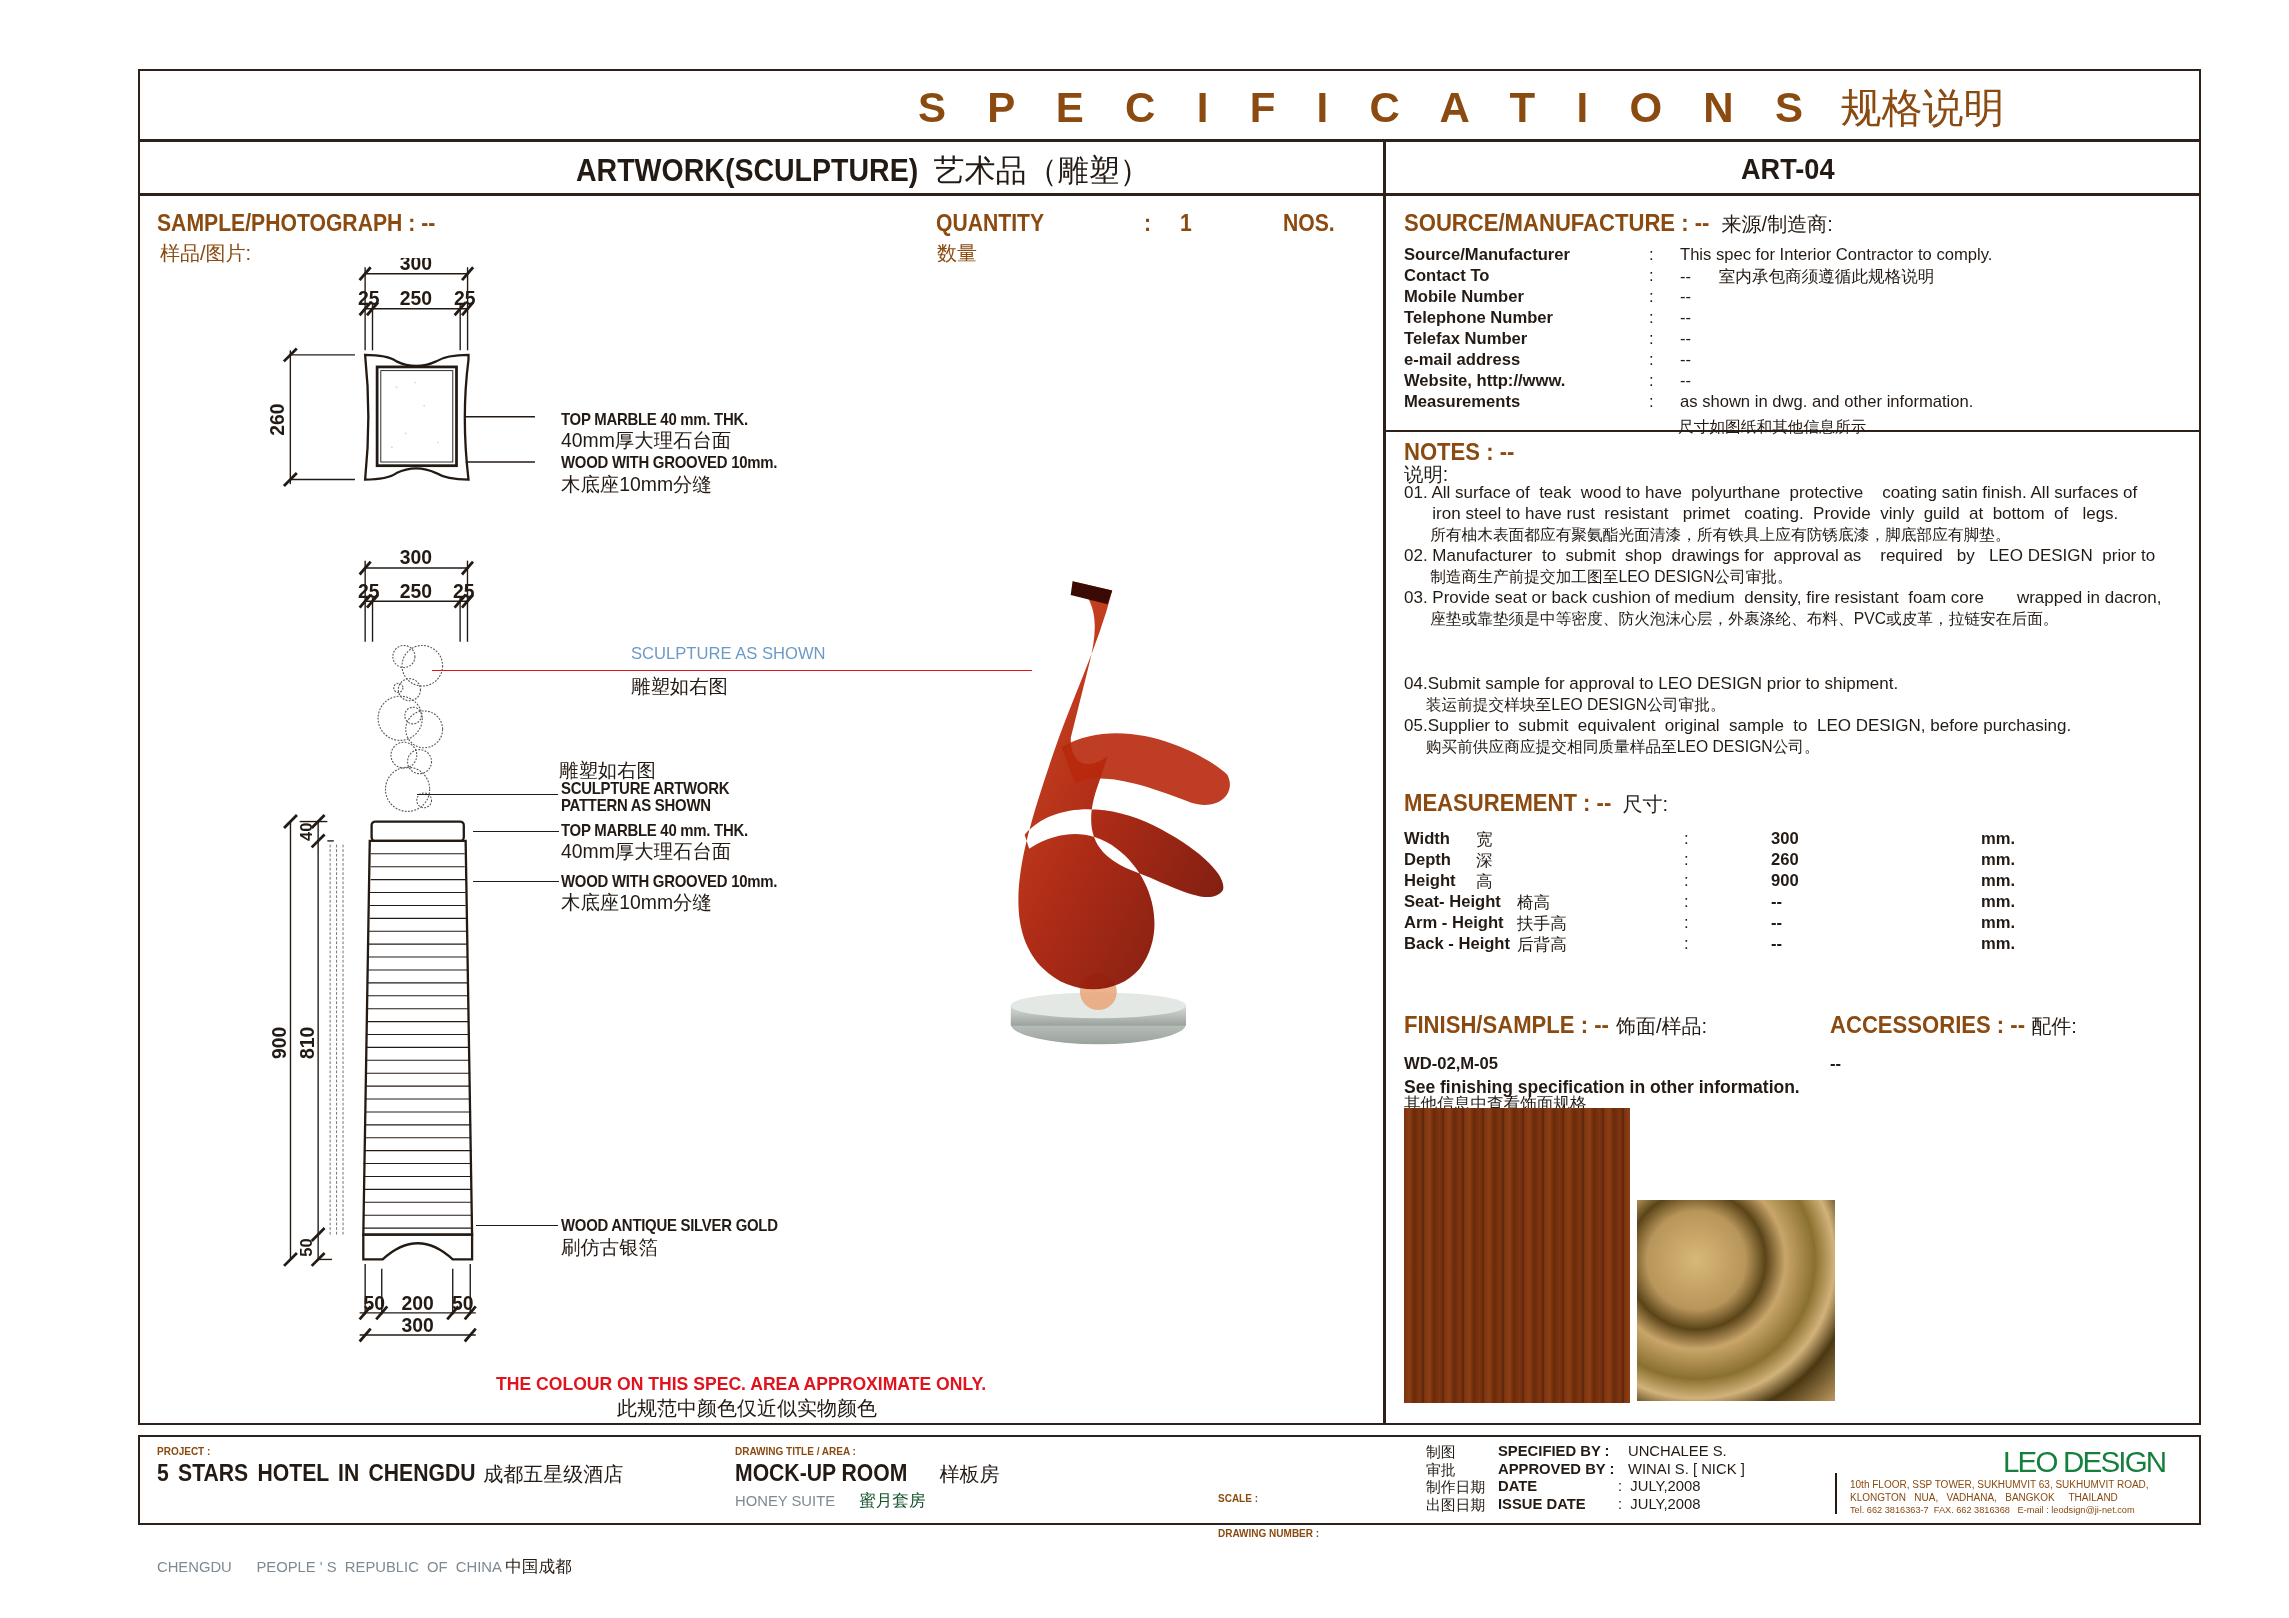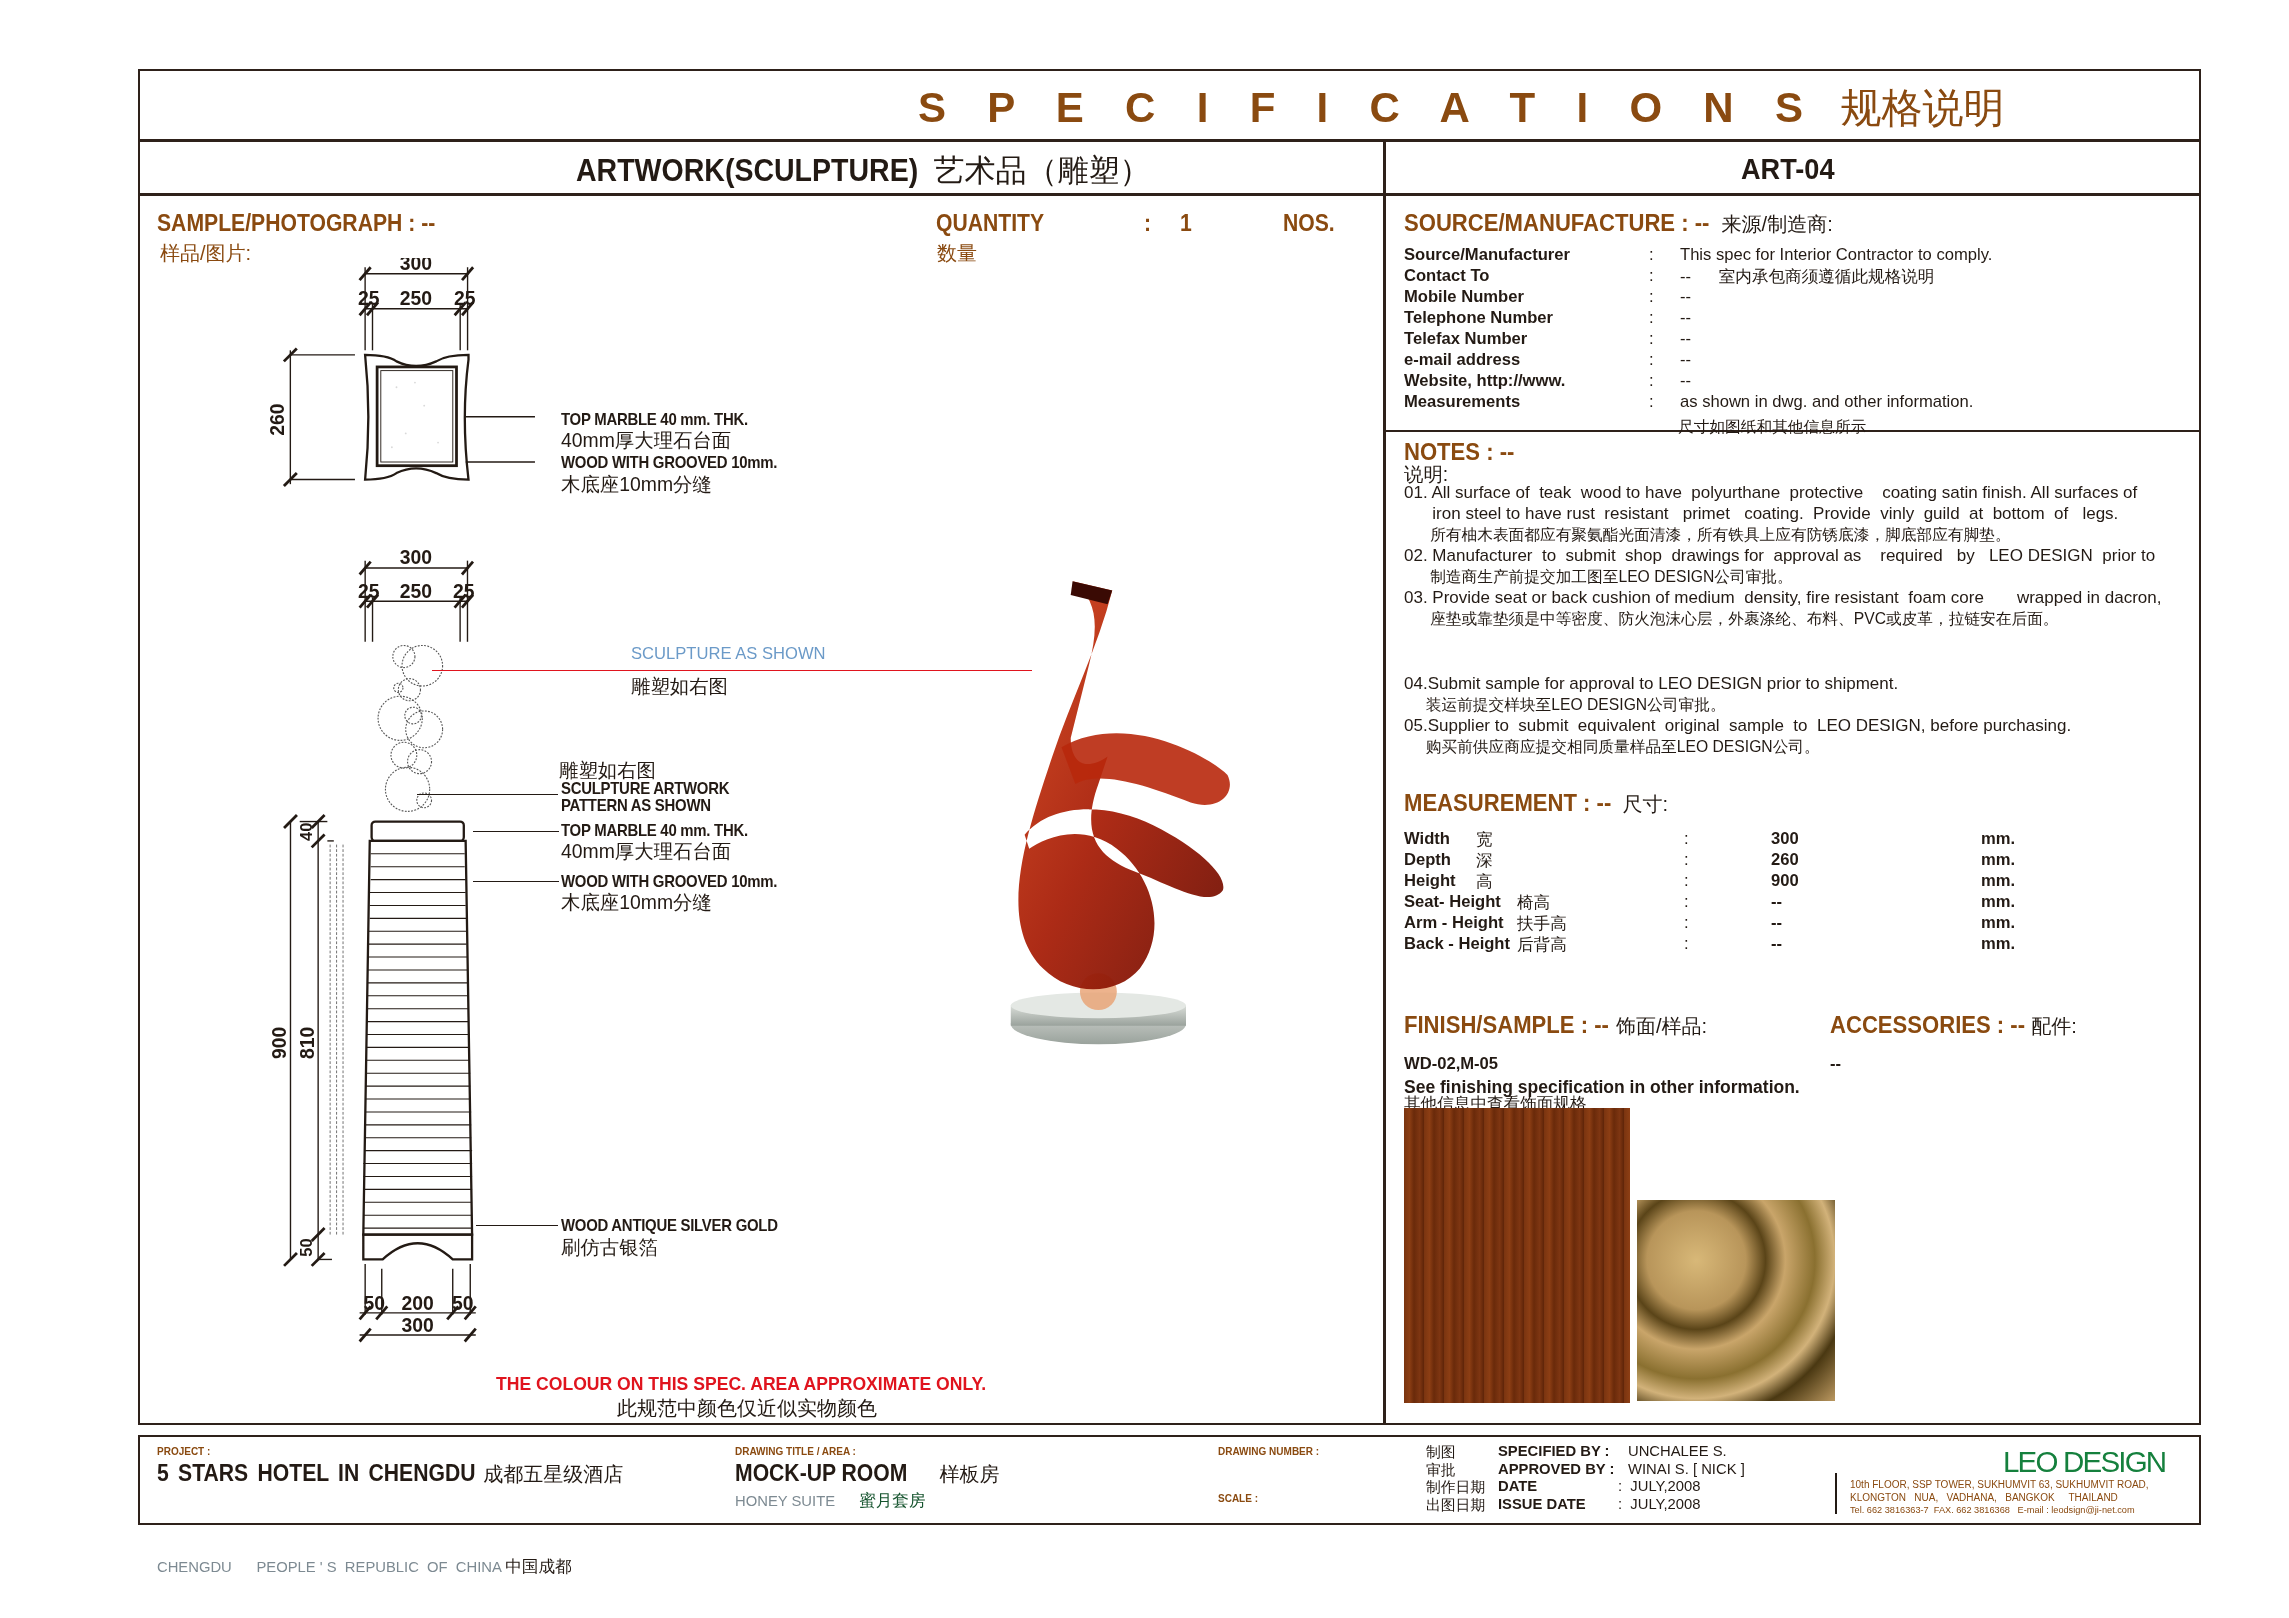--- a/index.html
+++ b/index.html
@@ -396,21 +396,21 @@
 <div class="abs footer-small" style="left:735px;top:1446px;">DRAWING TITLE / AREA :</div>
 <div class="abs" style="left:735px;top:1460px;white-space:nowrap;">
   <span class="footer-big" style="display:inline-block;">MOCK-UP ROOM</span>
   <span class="footer-cn" style="margin-left:13px;">样板房</span>
 </div>
 <div class="abs" style="left:735px;top:1490px;white-space:nowrap;">
   <span class="footer-grey">HONEY SUITE</span>
   <span style="font-size:16.6px;color:#14532d;margin-left:20px;">蜜月套房</span>
 </div>
 
-<div class="abs footer-small" style="left:1218px;top:1446px;">DRAWING NUMBER :</div>
+<div class="abs footer-small" style="left:1218px;top:1528px;">DRAWING NUMBER :</div>
 <div class="abs footer-small" style="left:1218px;top:1493px;">SCALE :</div>
 
 <div class="abs" style="left:1426px;top:1443px;">
   <div style="position:relative;height:17.5px;white-space:nowrap;">
     <span style="font-size:14.8px;">制图</span>
     <span style="position:absolute;left:72px;font-weight:bold;font-size:14.8px;">SPECIFIED BY :</span>
     <span style="position:absolute;left:202px;font-size:14.8px;">UNCHALEE S.</span>
   </div>
   <div style="position:relative;height:17.5px;white-space:nowrap;">
     <span style="font-size:14.8px;">审批</span>

